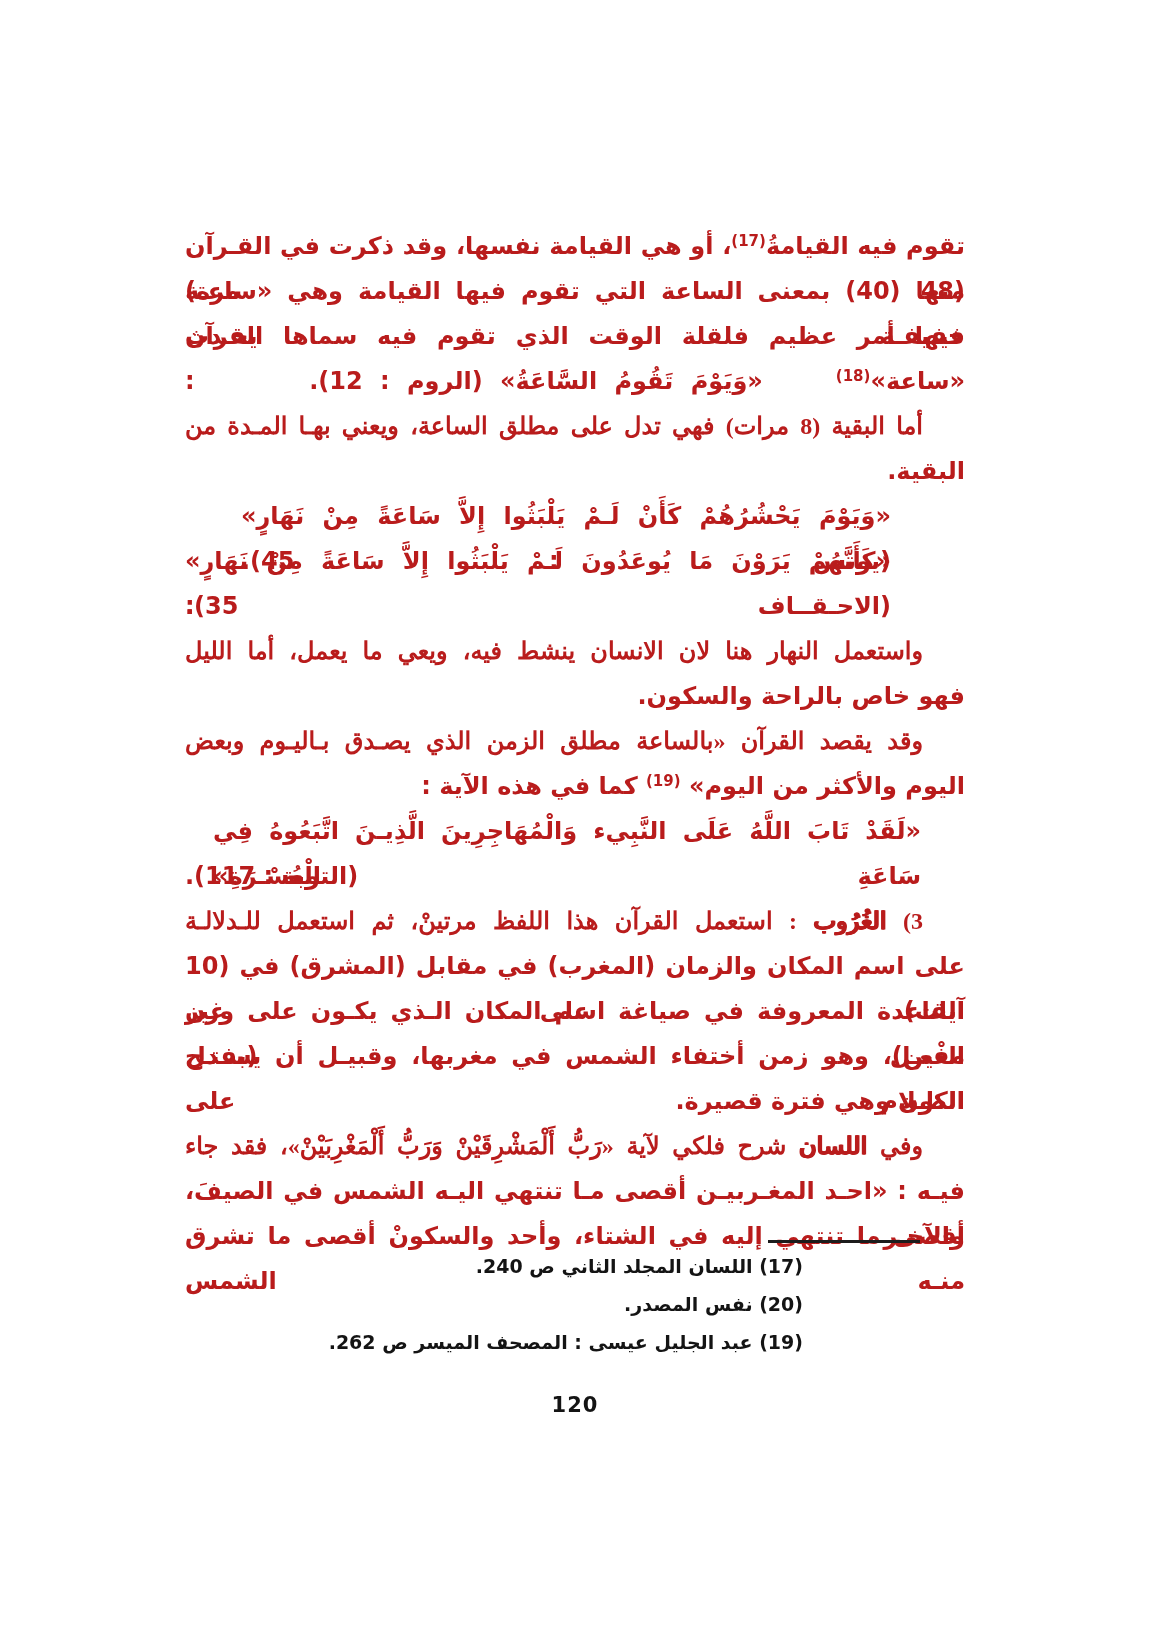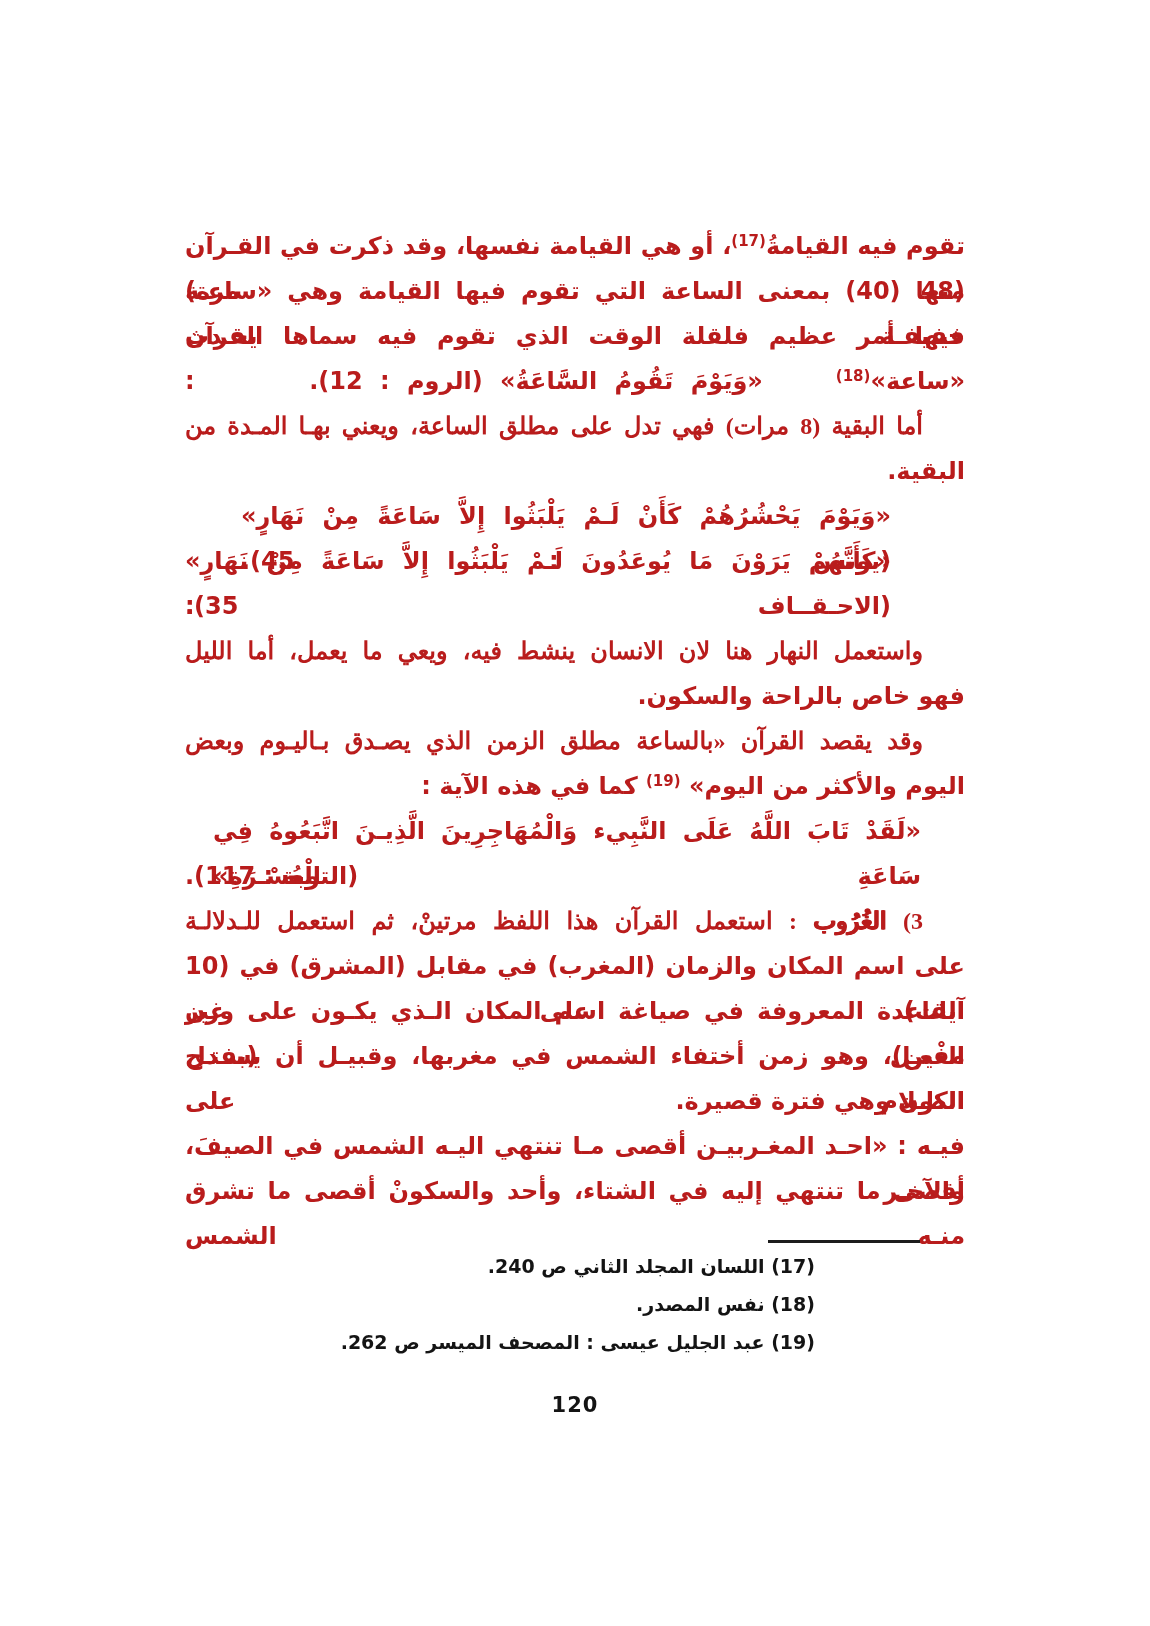--- a/index.html
+++ b/index.html
@@ -42,21 +42,21 @@
     line-height:0;
   }
   .fn-sep{
     position:absolute;
     top:1240px;right:230px;
     width:152px;height:3px;
     background:#1c1c1c;
   }
   .footnotes{
     position:absolute;
-    top:1252px;right:335px;width:500px;
+    top:1252px;right:347px;width:500px;
     direction:rtl;text-align:right;
     font-size:19px;font-weight:700;
     color:#141414;
   }
   .footnote-line{
     line-height:29px;
     margin-bottom:9px;
     white-space:nowrap;
   }
   .page-number{
@@ -85,25 +85,26 @@
     <div class="line r"><span>فهو خاص بالراحة والسكون.</span></div>
     <div class="line jf"><span>وقد يقصد القرآن «بالساعة مطلق الزمن الذي يصـدق بـاليـوم وبعض</span></div>
     <div class="line r"><span>اليوم والأكثر من اليوم» </span><sup class="fn-marker">(19)</sup><span> كما في هذه الآية :</span></div>
     <div class="line v4"><span>«لَقَدْ تَابَ اللَّهُ عَلَى النَّبِيء وَالْمُهَاجِرِينَ الَّذِيـنَ اتَّبَعُوهُ فِي سَاعَةِ الْعُسْـرَةِ»</span></div>
     <div class="line l"><span>(التوبة : 117).</span></div>
     <div class="line jf"><span>3) </span><span class="em">الغُرُوب</span><span> : استعمل القرآن هذا اللفظ مرتينْ، ثم استعمل للـدلالـة</span></div>
     <div class="line j"><span>على اسم المكان والزمان (المغرب) في مقابل (المشرق) في (10 آيات) على غير</span></div>
     <div class="line j"><span>القاعدة المعروفة في صياغة اسم المكان الـذي يكـون على وزن مفْعـل (بفتـح</span></div>
     <div class="line j"><span>العين)، وهو زمن أختفاء الشمس في مغربها، وقبيـل أن يسـدل الظـلام على</span></div>
     <div class="line r"><span>الكون وهي فترة قصيرة.</span></div>
+    <div class="line jf"><span>وفي </span><span class="em">اللسان</span><span> شرح فلكي لآية «رَبُّ أَلْمَشْرِقَيْنْ وَرَبُّ أَلْمَغْرِبَيْنْ»، فقد جاء</span></div>
     <div class="line j"><span>فيـه : «احـد المغـربيـن أقصى مـا تنتهي اليـه الشمس في الصيفَ، والآخـر</span></div>
     <div class="line j"><span>أقصى ما تنتهي إليه في الشتاء، وأحد والسكونْ أقصى ما تشرق منـه الشمس</span></div>
   </div>
 
 <div class="fn-sep"></div>
 
 <div class="footnotes">
     <div class="footnote-line">(17) اللسان المجلد الثاني ص 240.</div>
-    <div class="footnote-line">(18) نفس المصدر.</div>
+    <div class="footnote-line">(20) نفس المصدر.</div>
     <div class="footnote-line">(19) عبد الجليل عيسى : المصحف الميسر ص 262.</div>
   </div>
 
 <div class="page-number">120</div>
 
 </body></html>

